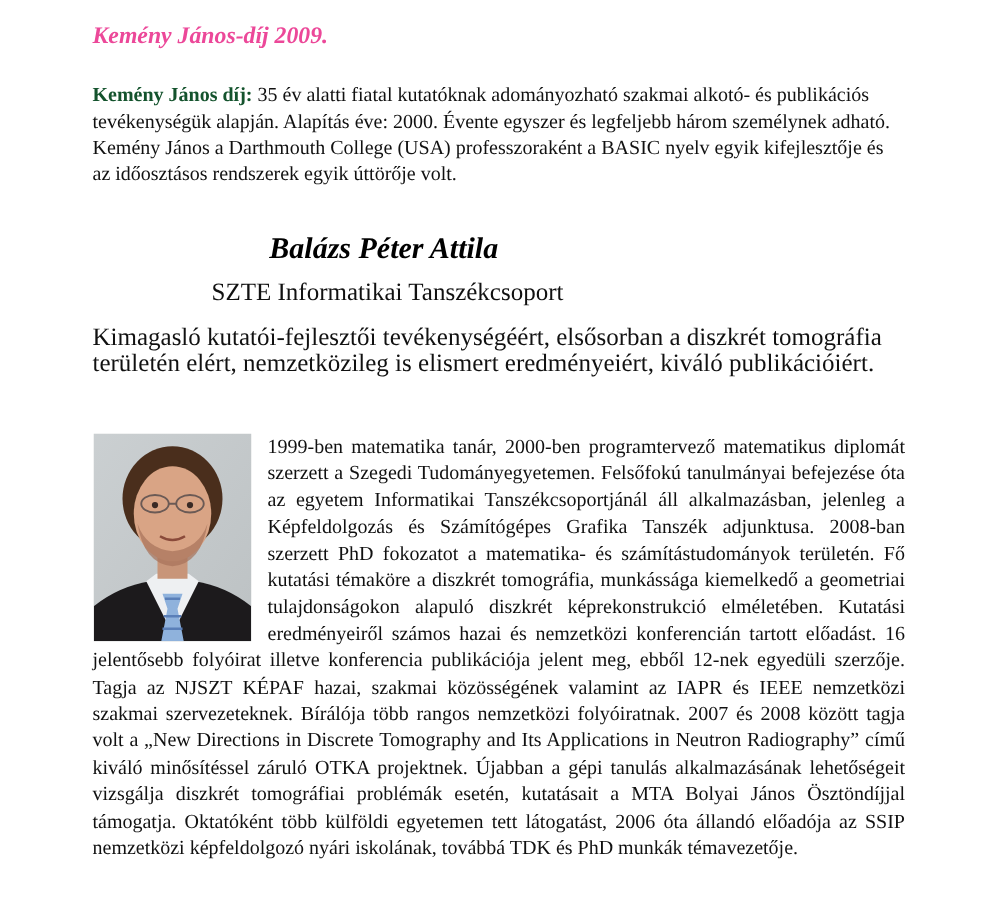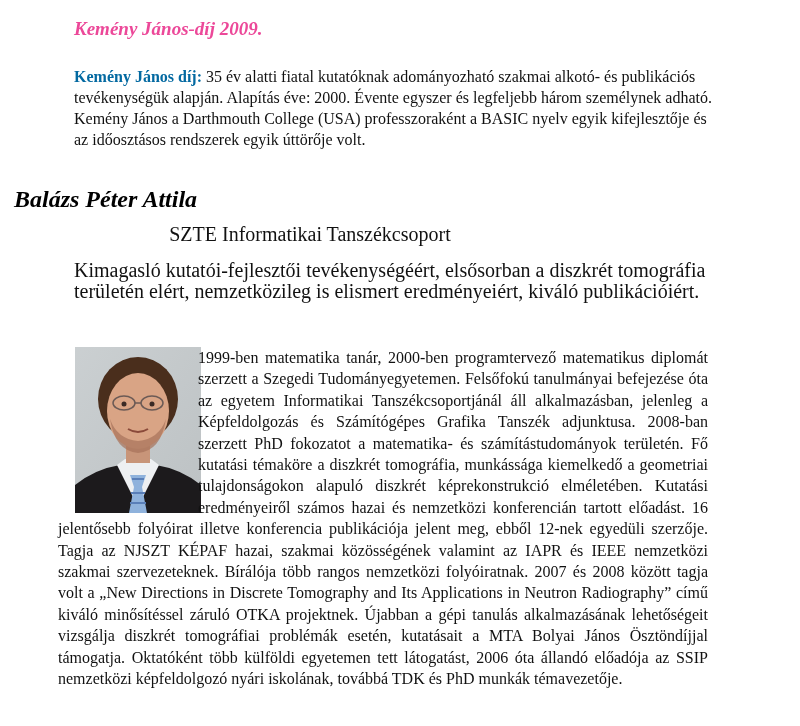--- a/index.html
+++ b/index.html
@@ -8,40 +8,40 @@
       font-family: "Liberation Serif", serif; color: #111111;
     }
     .title {
       position: absolute; left: 74px; top: 18px;
       font-size: 19px; font-weight: bold; font-style: italic; color: #ec4899;
     }
     .intro {
       position: absolute; left: 74px; top: 66px; width: 640px;
       font-size: 16px; line-height: 21px;
     }
-    .intro .label { color: #0369a1; font-weight: bold; }
+    .intro .label { color: #14532d; font-weight: bold; }
     .name {
-      position: absolute; left: 0; top: 186px; width: 600px; 
+      position: absolute; left: 0; top: 186px; width: 600px; text-align: center;
       font-size: 24px; font-weight: bold; font-style: italic; color: #000;
       padding-left: 14px; box-sizing: border-box;
     }
     .dept {
       position: absolute; left: 0; top: 223px; width: 600px; text-align: center;
       font-size: 20px; padding-left: 20px; box-sizing: border-box;
     }
     .citation {
       position: absolute; left: 74px; top: 260px; width: 700px;
       font-size: 20px; line-height: 21px;
     }
     .photo {
       position: absolute; left: 75px; top: 347px; width: 126px; height: 166px;
       background: #c9cdcf; overflow: hidden;
     }
     .bio {
-      position: absolute; left: 58px; top: 347px; width: 650px;
+      position: absolute; left: 74px; top: 347px; width: 650px;
       font-size: 16px; line-height: 21.4px; text-align: justify;
     }
     .bio .float-spacer { float: left; width: 140px; height: 168px; }
   </style>
 </head>
 <body>
 
 <div class="title">Kemény János-díj 2009.</div>
 
 <div class="intro">

